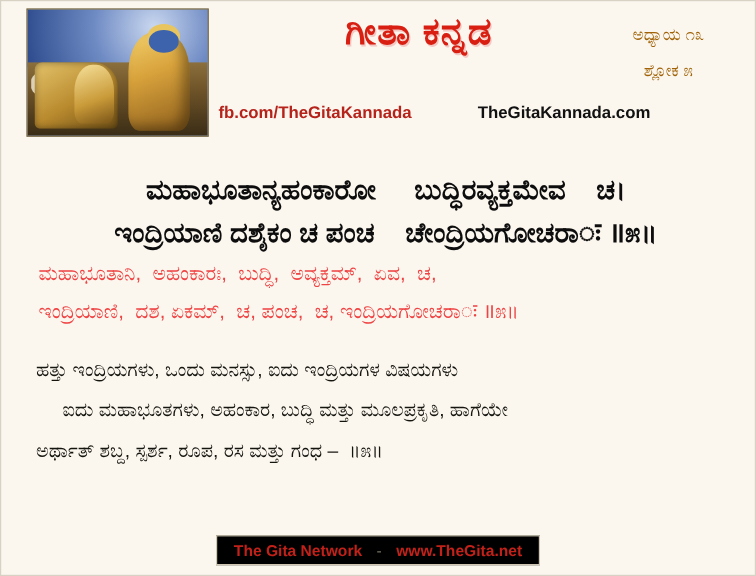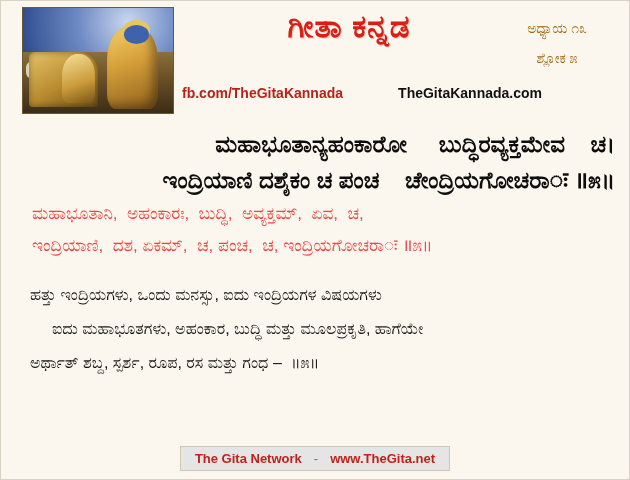--- a/index.html
+++ b/index.html
@@ -128,26 +128,26 @@
 
   
   .divider {
     margin: 4px 16px 0 16px;
     height: 1px;
     background: transparent;
   }
 
   
   .shloka {
-    margin: 2px 14px 0 14px;
+    margin: 16px 14px 0 14px;
     color: #0d0d0d;
     font-size: 23px;
     font-weight: bold;
     line-height: 36px;
-    text-align: right;
+    text-align: center;
   }
   .shloka .s-line {
     white-space: pre;
   }
 
   
   .anvaya {
     margin: 0 18px 0 18px;
     color: #ef4444;
     font-size: 17px;
@@ -171,21 +171,21 @@
   .footer {
     position: absolute;
     left: 0;
     right: 0;
     bottom: 8px;
     display: flex;
     justify-content: center;
   }
   .footer-inner {
     border: 1px solid #cfc7b4;
-    background: #e5e5e5;
+    background: #000000;
     padding: 4px 14px;
     font-size: 13px;
     font-weight: bold;
     color: #c2211a;
     display: flex;
     gap: 12px;
     align-items: center;
   }
   .footer-sep { color: #7a7260; font-weight: normal; }
   .footer-url { color: #c2211a; }

